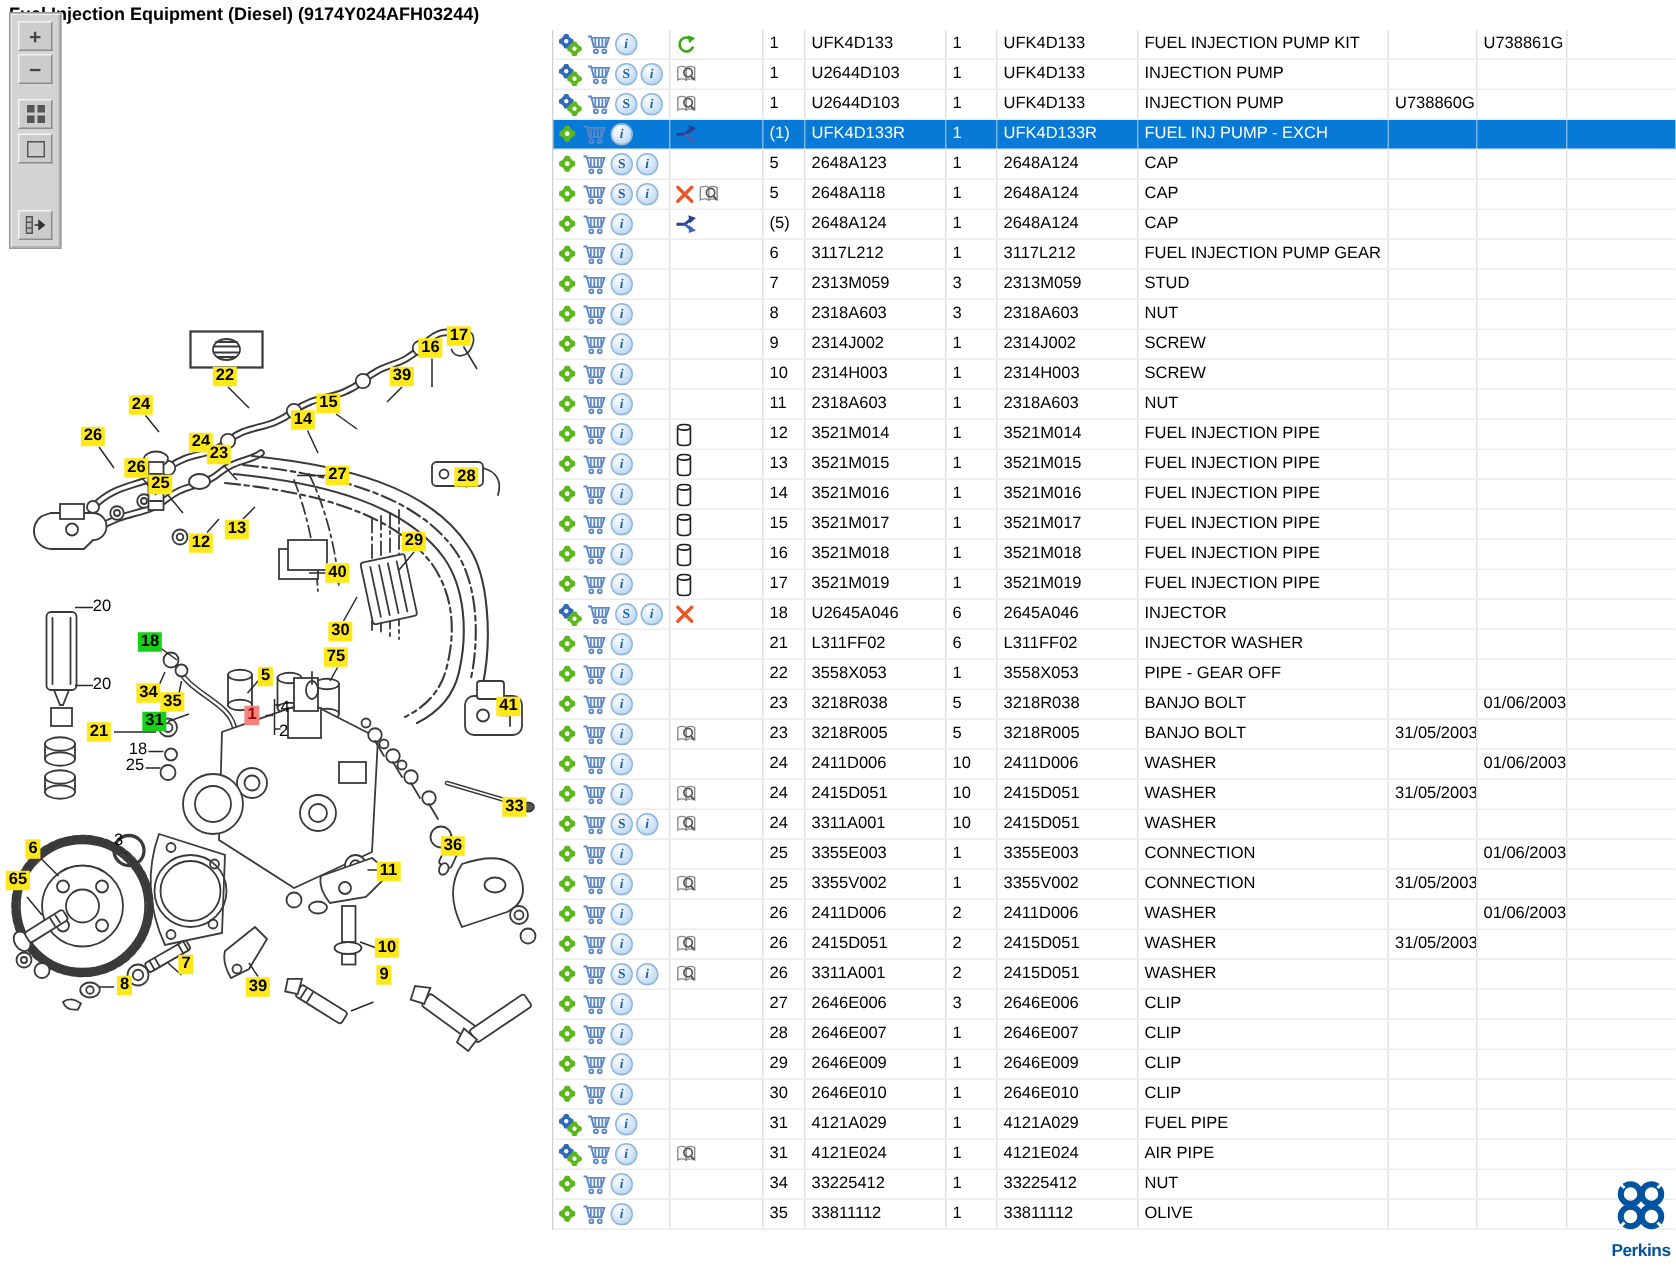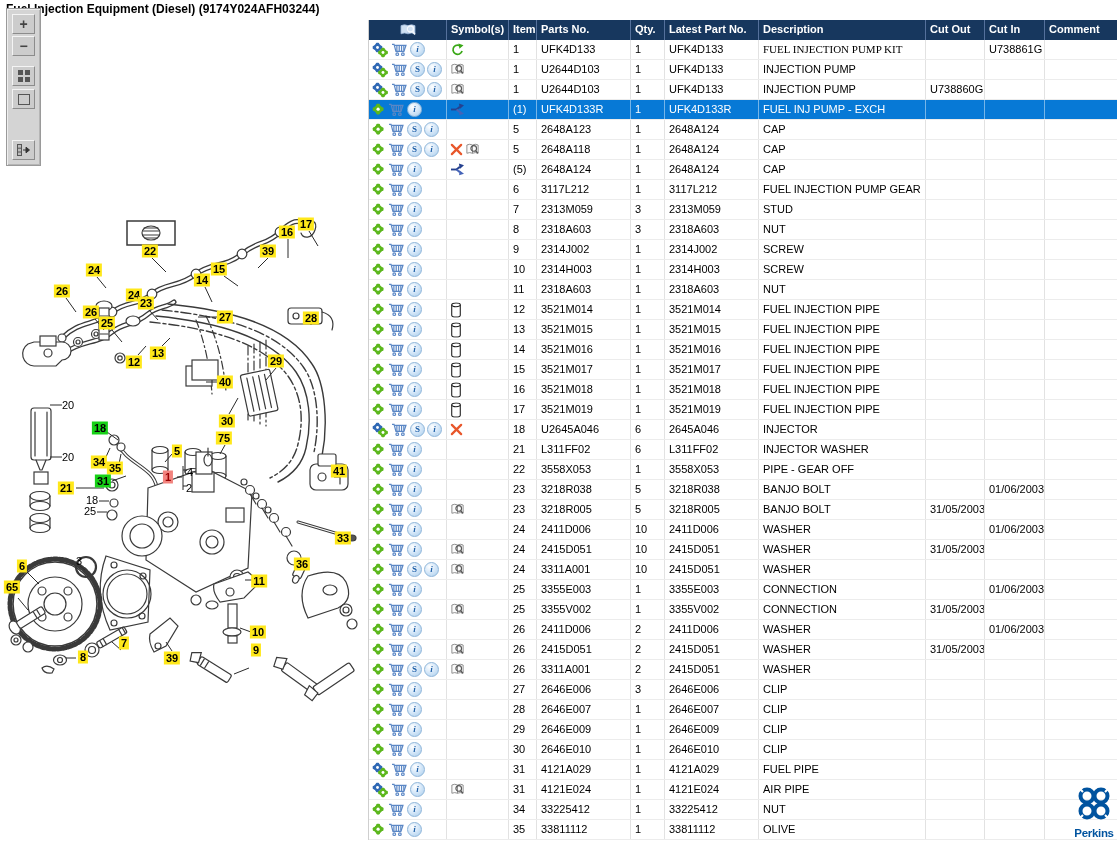--- a/index.html
+++ b/index.html
@@ -391,38 +391,20 @@
   <div class="tbtn" style="top:131px">
     <svg width="14" height="12" viewBox="0 0 14 12">
       <rect x="0.5" y="0.5" width="4" height="11" fill="#bbb" stroke="#555"></rect>
       <path d="M0.5 4.2h4M0.5 8h4" stroke="#555"></path>
       <path d="M6 6 h5 M9 3.2 L12.5 6 L9 8.8 Z" stroke="#333" fill="#333"></path>
     </svg>
   </div>
 </div>
 
 <div id="parts-table">
-  <div id="thead">
-      <div class="th center" style="width: 78px;">
-        <span class="ic">
-          <svg width="18" height="14" viewBox="0 0 18 14">
-            <use href="#hbook"></use>
-          </svg>
-        </span>
-      </div>
-      <div class="th" style="width: 62px;">Symbol(s)</div>
-      <div class="th" style="width: 28px;">Item</div>
-      <div class="th" style="width: 94px;">Parts No.</div>
-      <div class="th" style="width: 34px;">Qty.</div>
-      <div class="th" style="width: 94px;">Latest Part No.</div>
-      <div class="th" style="width: 167px;">Description</div>
-      <div class="th" style="width: 59px;">Cut Out</div>
-      <div class="th" style="width: 60px;">Cut In</div>
-      <div class="th" style="width: 73px;">Comment</div>
-    </div>
   <div id="tbody">
       <div class="trow">
         <div class="cell icons" style="width: 78px;">
           <span class="ic">
             <svg width="17" height="16" viewBox="0 0 17 16">
               <use href="#gear" x="0" y="0" width="11" height="11" style="color:#3069b5"></use>
               <use href="#gear" x="5.5" y="5" width="11" height="11" style="color:#5cb71d"></use>
             </svg>
           </span>
           <span class="ic">
@@ -436,21 +418,21 @@
           <span class="ic">
             <svg width="14" height="14" viewBox="0 0 16 16">
               <use href="#recycle"></use>
             </svg>
           </span>
         </div>
         <div class="cell" style="width: 28px;">1</div>
         <div class="cell" style="width: 94px;">UFK4D133</div>
         <div class="cell" style="width: 34px;">1</div>
         <div class="cell" style="width: 94px;">UFK4D133</div>
-        <div class="cell" style="width: 167px; font-family: Liberation Serif, serif;">FUEL INJECTION PUMP KIT</div>
+        <div class="cell" style="width: 167px;">FUEL INJECTION PUMP KIT</div>
         <div class="cell" style="width: 59px;"></div>
         <div class="cell" style="width: 60px;">U738861G</div>
         <div class="cell" style="width: 73px;"></div>
       </div>
       <div class="trow">
         <div class="cell icons" style="width: 78px;">
           <span class="ic">
             <svg width="17" height="16" viewBox="0 0 17 16">
               <use href="#gear" x="0" y="0" width="11" height="11" style="color:#3069b5"></use>
               <use href="#gear" x="5.5" y="5" width="11" height="11" style="color:#5cb71d"></use>

